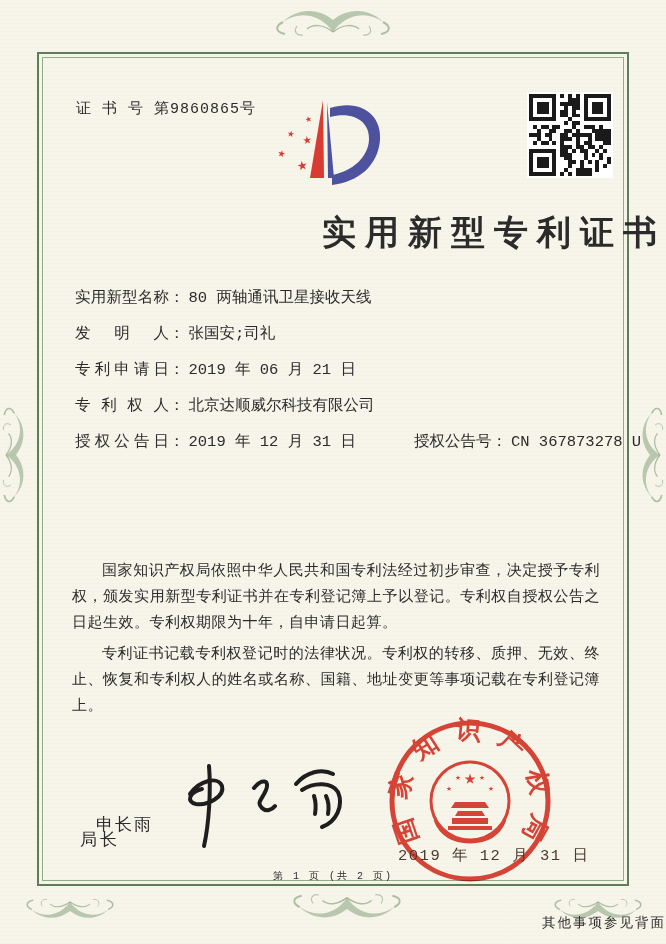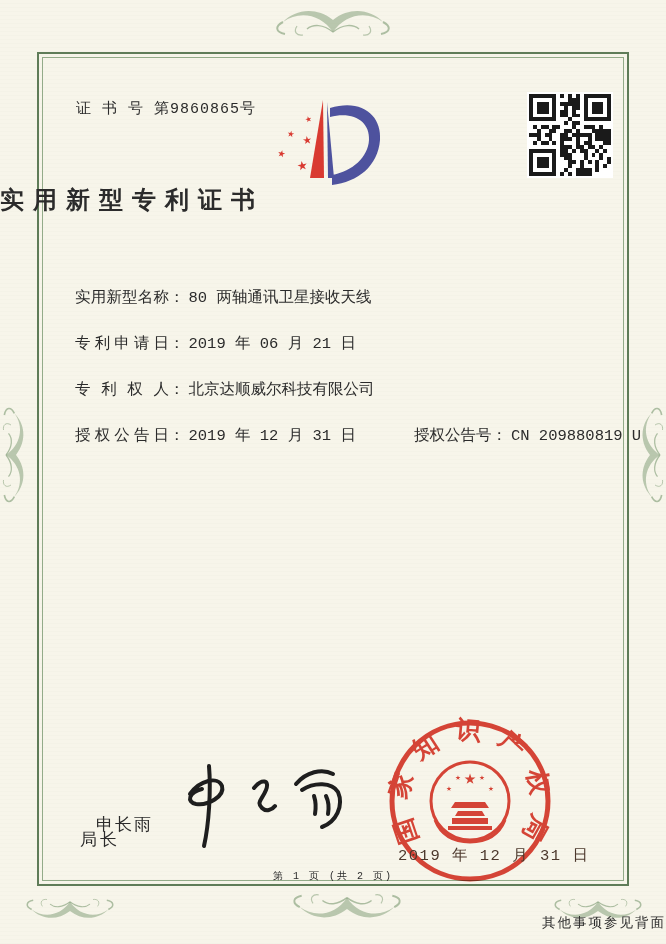--- a/index.html
+++ b/index.html
@@ -19,26 +19,26 @@
     position:absolute;left:3px;top:3px;right:3px;bottom:3px;
     border:1px solid #93ab89;
   }
   .orn{position:absolute;color:#7c9a72;z-index:0;}
   .cert-no{
     position:absolute;left:76px;top:99px;font-size:15px;letter-spacing:1px;z-index:2;
   }
   .logo{position:absolute;left:266px;top:84px;z-index:2;}
   .qr{position:absolute;left:527px;top:92px;width:86px;height:86px;z-index:2;}
   .title{
-    position:absolute;left:0;top:184px;width:100%;text-align:left;
-    font-size:24px;font-weight:bold;letter-spacing:9px;z-index:2;
+    position:absolute;left:0;top:210px;width:100%;text-align:right;
+    font-size:34px;font-weight:bold;letter-spacing:9px;z-index:2;
   }
   .fields{
     position:absolute;left:75px;top:286px;width:530px;z-index:2;
-    display:flex;flex-direction:column;gap:22px;font-size:15.5px;
+    display:flex;flex-direction:column;gap:12px;font-size:15.5px;
   }
   .field-row{line-height:24px;white-space:nowrap;}
   .field-label{
     display:inline-block;width:94px;text-align:justify;text-align-last:justify;
     vertical-align:top;
   }
   .field-colon{display:inline-block;margin-right:4px;}
   .grant-col2{margin-left:58px;}
   .paras{
     position:absolute;left:72px;top:559px;width:528px;z-index:2;
@@ -265,30 +265,37 @@
         <rect x="2" y="16" width="3" height="3" fill="#1a1a1a"></rect>
       </svg></div>
 
   <div class="title">实用新型专利证书</div>
 
   <div class="fields">
     <div class="field-row">
       <span class="field-label">实用新型名称</span><span class="field-colon">：</span><span>80 两轴通讯卫星接收天线</span>
     </div>
     <div class="field-row">
+      <span class="field-label">发明人</span><span class="field-colon">：</span><span>张国安;司礼</span>
+    </div>
+    <div class="field-row">
       <span class="field-label">专利申请日</span><span class="field-colon">：</span><span>2019 年 06 月 21 日</span>
     </div>
     <div class="field-row">
       <span class="field-label">专利权人</span><span class="field-colon">：</span><span>北京达顺威尔科技有限公司</span>
     </div>
     <div class="field-row">
-      <span class="field-label">授权公告日</span><span class="field-colon">：</span><span>2019 年 12 月 31 日</span><span class="grant-col2">授权公告号</span><span class="field-colon">：</span><span>CN 209880819 U</span>
+      <span class="field-label">授权公告日</span><span class="field-colon">：</span><span>2019 年 12 月 31 日</span><span class="grant-col2">授权公告号</span><span class="field-colon">：</span><span>CN 367873278 U</span>
     </div>
   </div>
 
+  <div class="paras">
+    <p>国家知识产权局依照中华人民共和国专利法经过初步审查，决定授予专利权，颁发实用新型专利证书并在专利登记簿上予以登记。专利权自授权公告之日起生效。专利权期限为十年，自申请日起算。</p>
+    <p>专利证书记载专利权登记时的法律状况。专利权的转移、质押、无效、终止、恢复和专利权人的姓名或名称、国籍、地址变更等事项记载在专利登记簿上。</p>
+  </div>
 
   <div class="official-title">局长</div>
   <div class="official-name">申长雨</div>
 
   <svg class="signature" width="200" height="100" viewBox="0 0 200 100">
     <g fill="none" stroke="#1e1e1e" stroke-width="4" stroke-linecap="round" stroke-linejoin="round">
       <path d="M28,42 C38,28 56,24 60,34 C63,44 46,54 34,52 C24,50 27,40 40,37"></path>
       <path d="M47,14 C49,38 47,72 42,94"></path>
       <path d="M92,36 C100,26 108,28 104,38 C100,48 94,50 100,56 C104,60 110,58 113,54"></path>
       <path d="M134,32 C144,20 160,16 171,22"></path>

